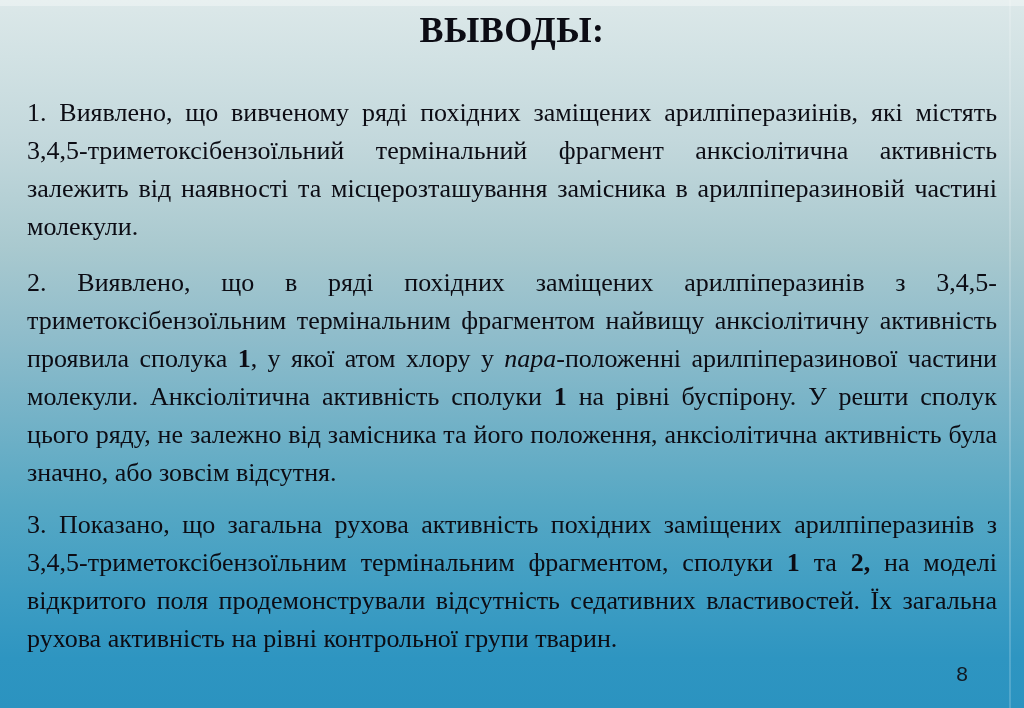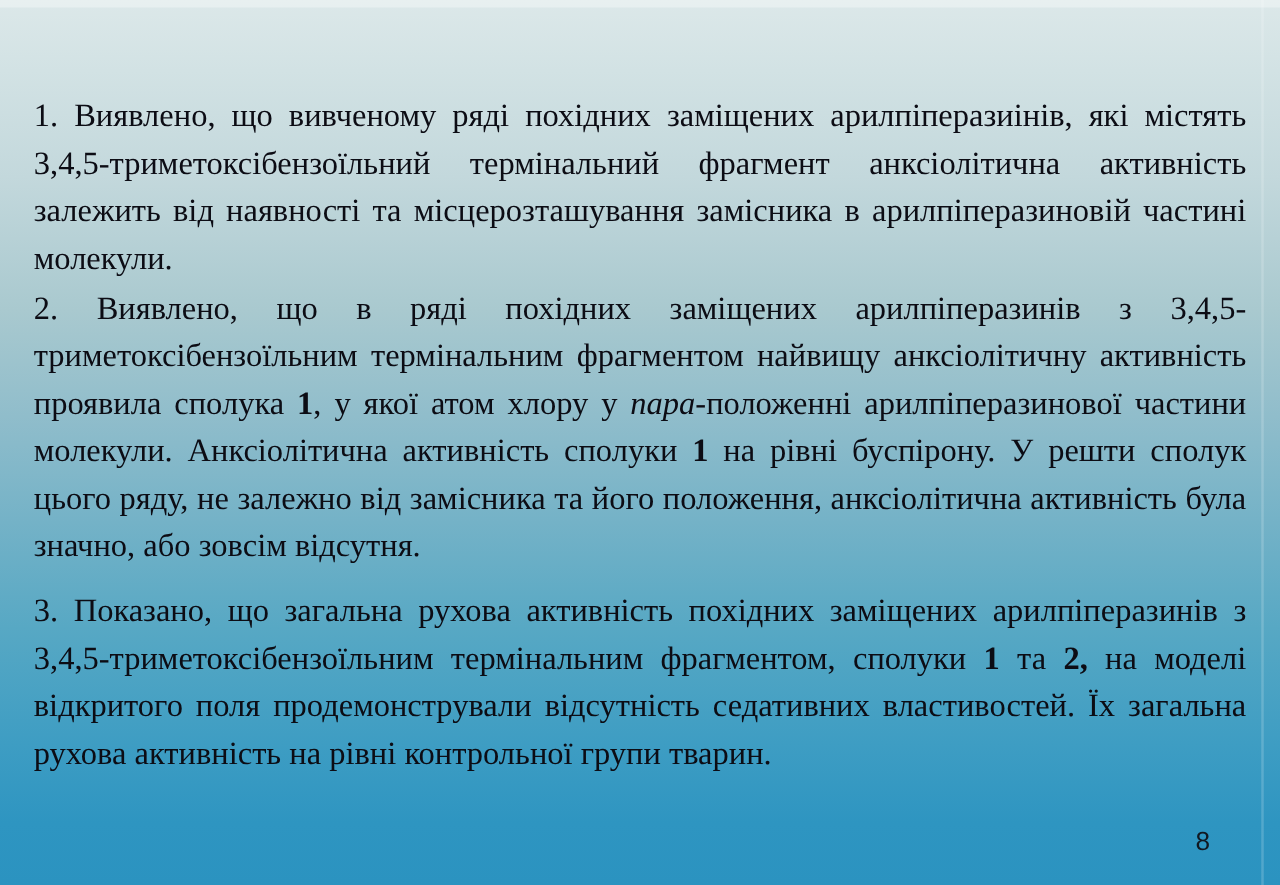--- a/index.html
+++ b/index.html
@@ -63,40 +63,41 @@
     margin-top: 8px;
     font-size: 26px;
     line-height: 32px;
     text-indent: 40px;
   }
   .para {
     font-size: 26px;
     line-height: 38px;
     text-align: justify;
   }
-  .para-1 { margin-top: 66px; }
-  .para-2 { margin-top: 2px; }
+  .para-1 { margin-top: 42px; }
+  .para-2 { margin-top: 18px; }
   .para-3 { margin-top: 14px; }
   .b { font-weight: bold; }
   .i { font-style: italic; }
   .page-number {
     position: absolute;
     right: 56px;
     bottom: 22px;
     font-family: "Liberation Sans", sans-serif;
     font-size: 21px;
     color: #111821;
   }
 </style>
 </head>
 <body>
 
 <div class="slide">
   <div class="content">
 
+    <div class="title">ВЫВОДЫ:</div>
 
 
     <div class="para para-1">
       <span>1. Виявлено, що вивченому ряді похідних заміщених арилпіперазиінів, які містять 3,4,5-триметоксібензоїльний термінальний фрагмент анксіолітична активність залежить від наявності та місцерозташування замісника в арилпіперазиновій частині молекули.</span>
     </div>
 
     <div class="para para-2">
       <span>2. Виявлено, що в ряді похідних заміщених арилпіперазинів з 3,4,5-триметоксібензоїльним термінальним фрагментом найвищу анксіолітичну активність проявила сполука </span><span class="b">1</span><span>, у якої атом хлору у </span><span class="i">пара</span><span>-положенні арилпіперазинової частини молекули. Анксіолітична активність сполуки </span><span class="b">1</span><span> на рівні буспірону. У решти сполук цього ряду, не залежно від замісника та його положення, анксіолітична активність була значно, або зовсім відсутня.</span>
     </div>
 

